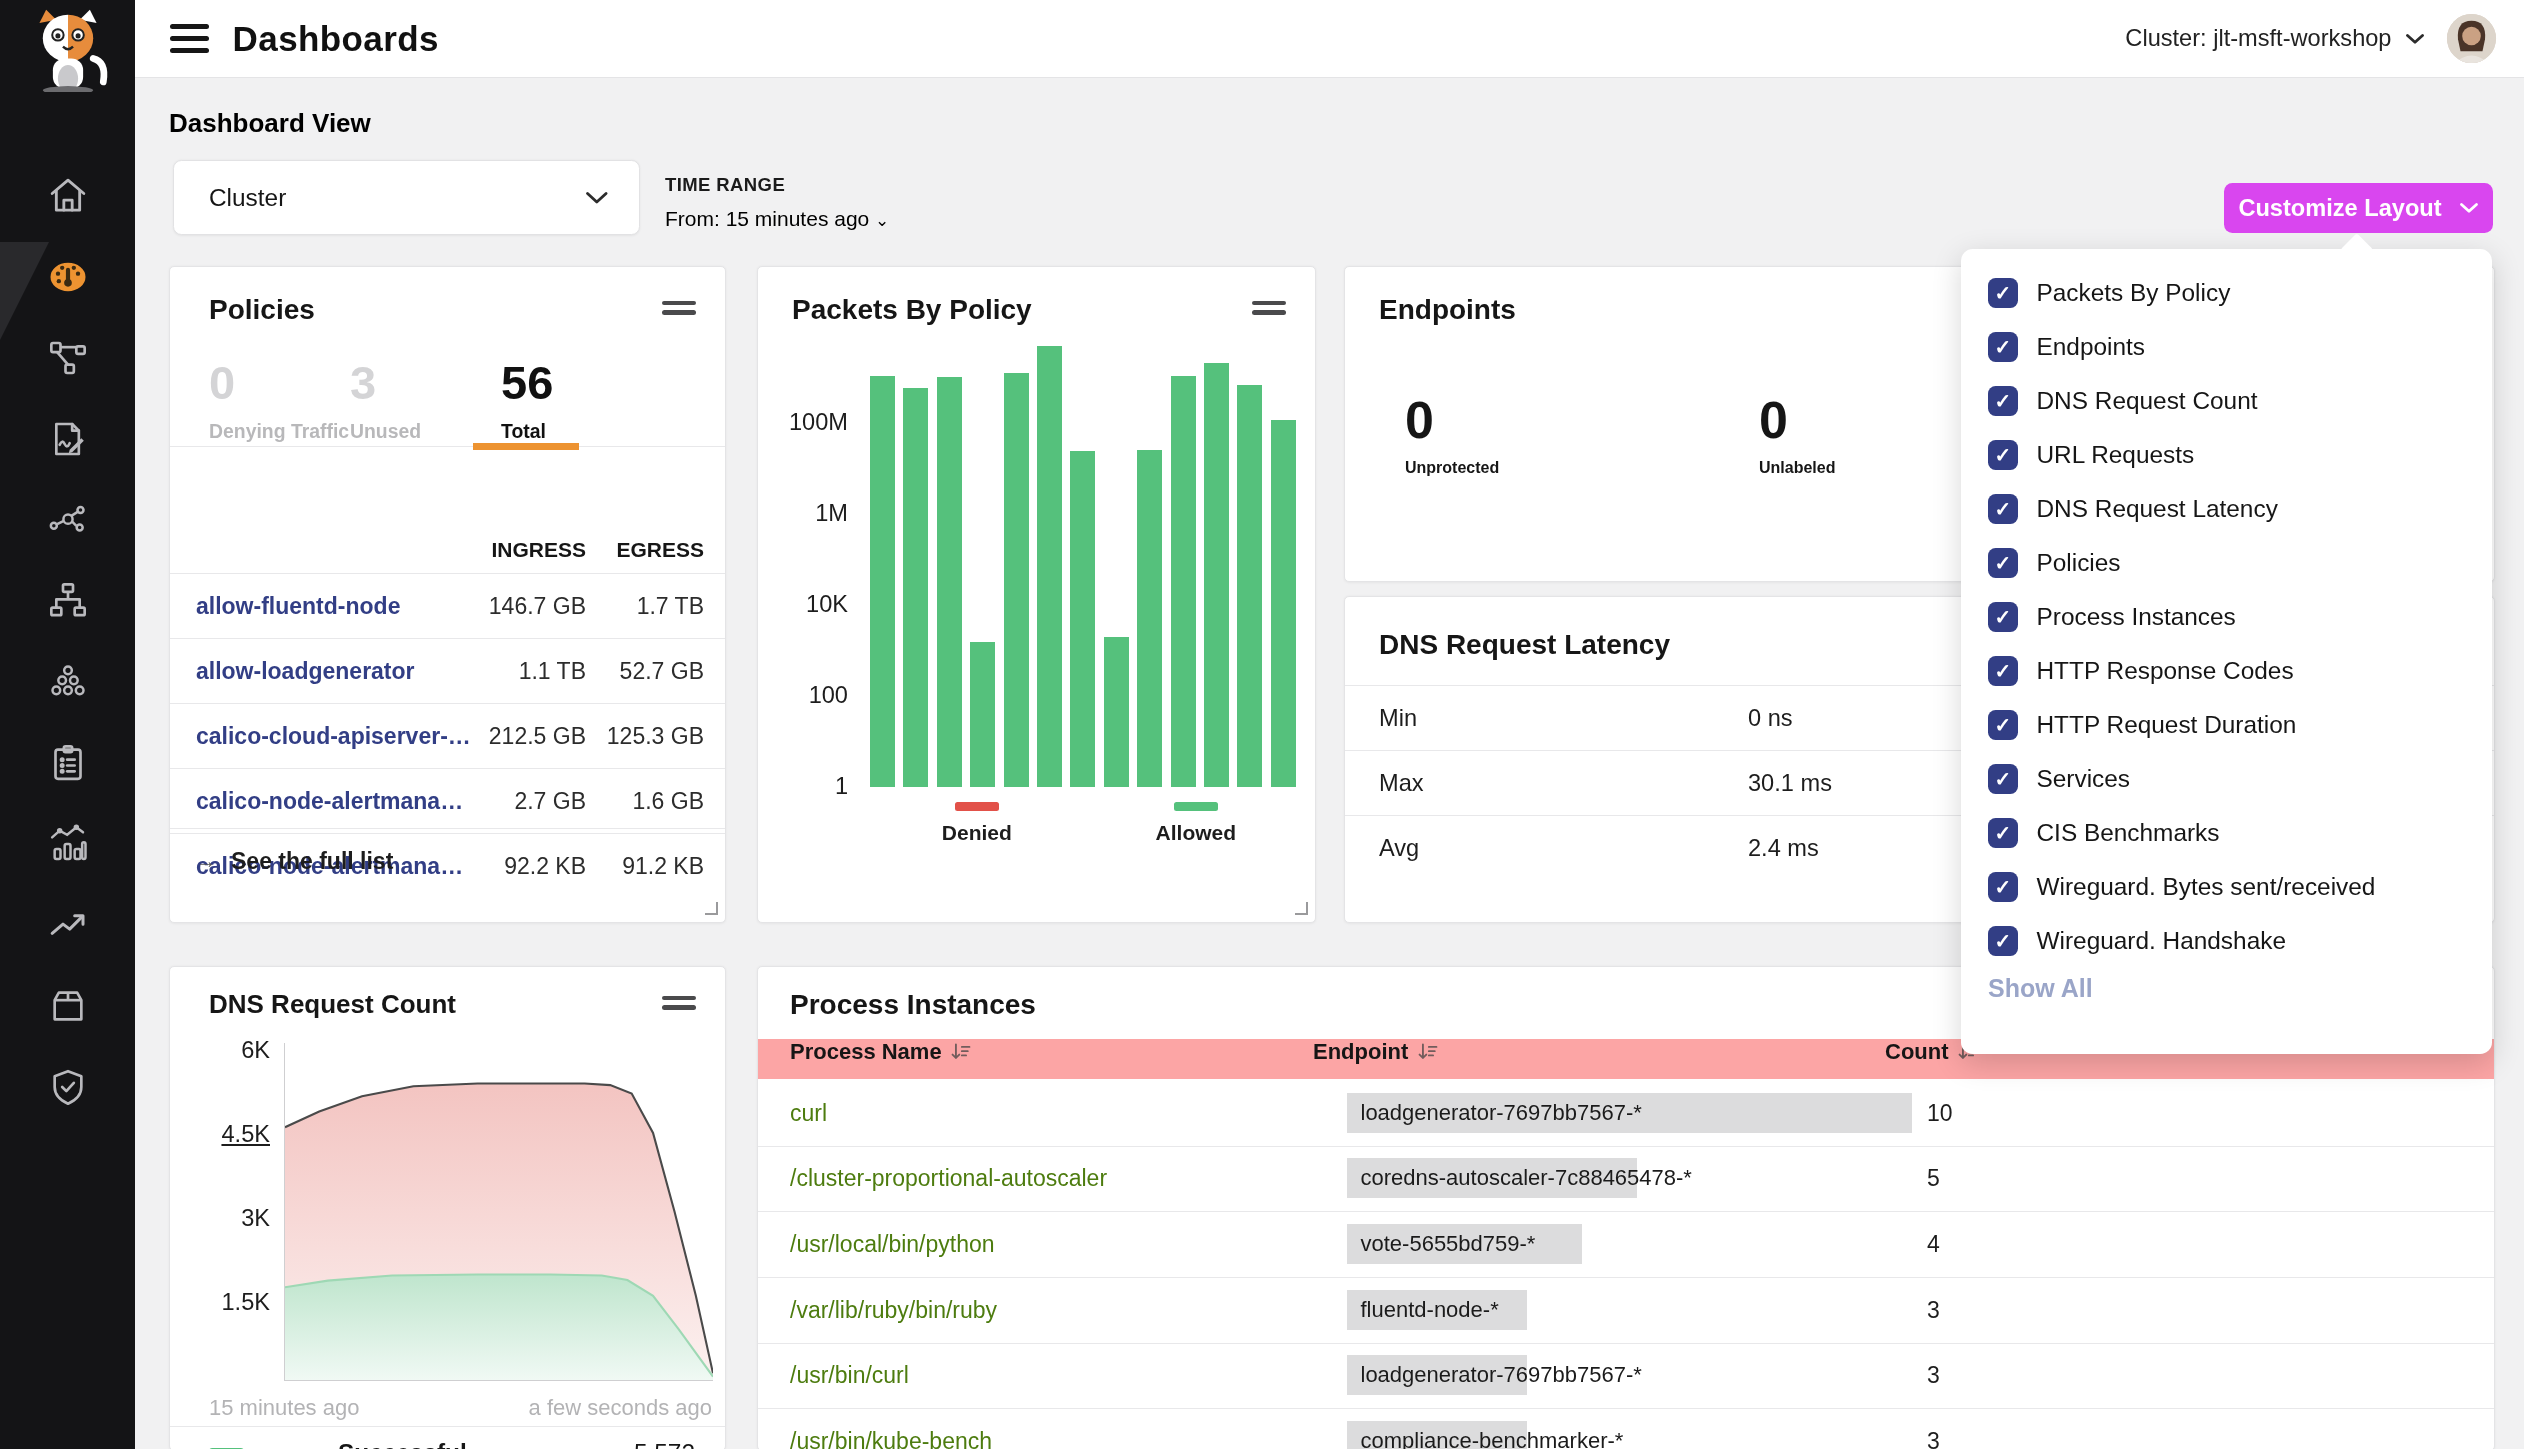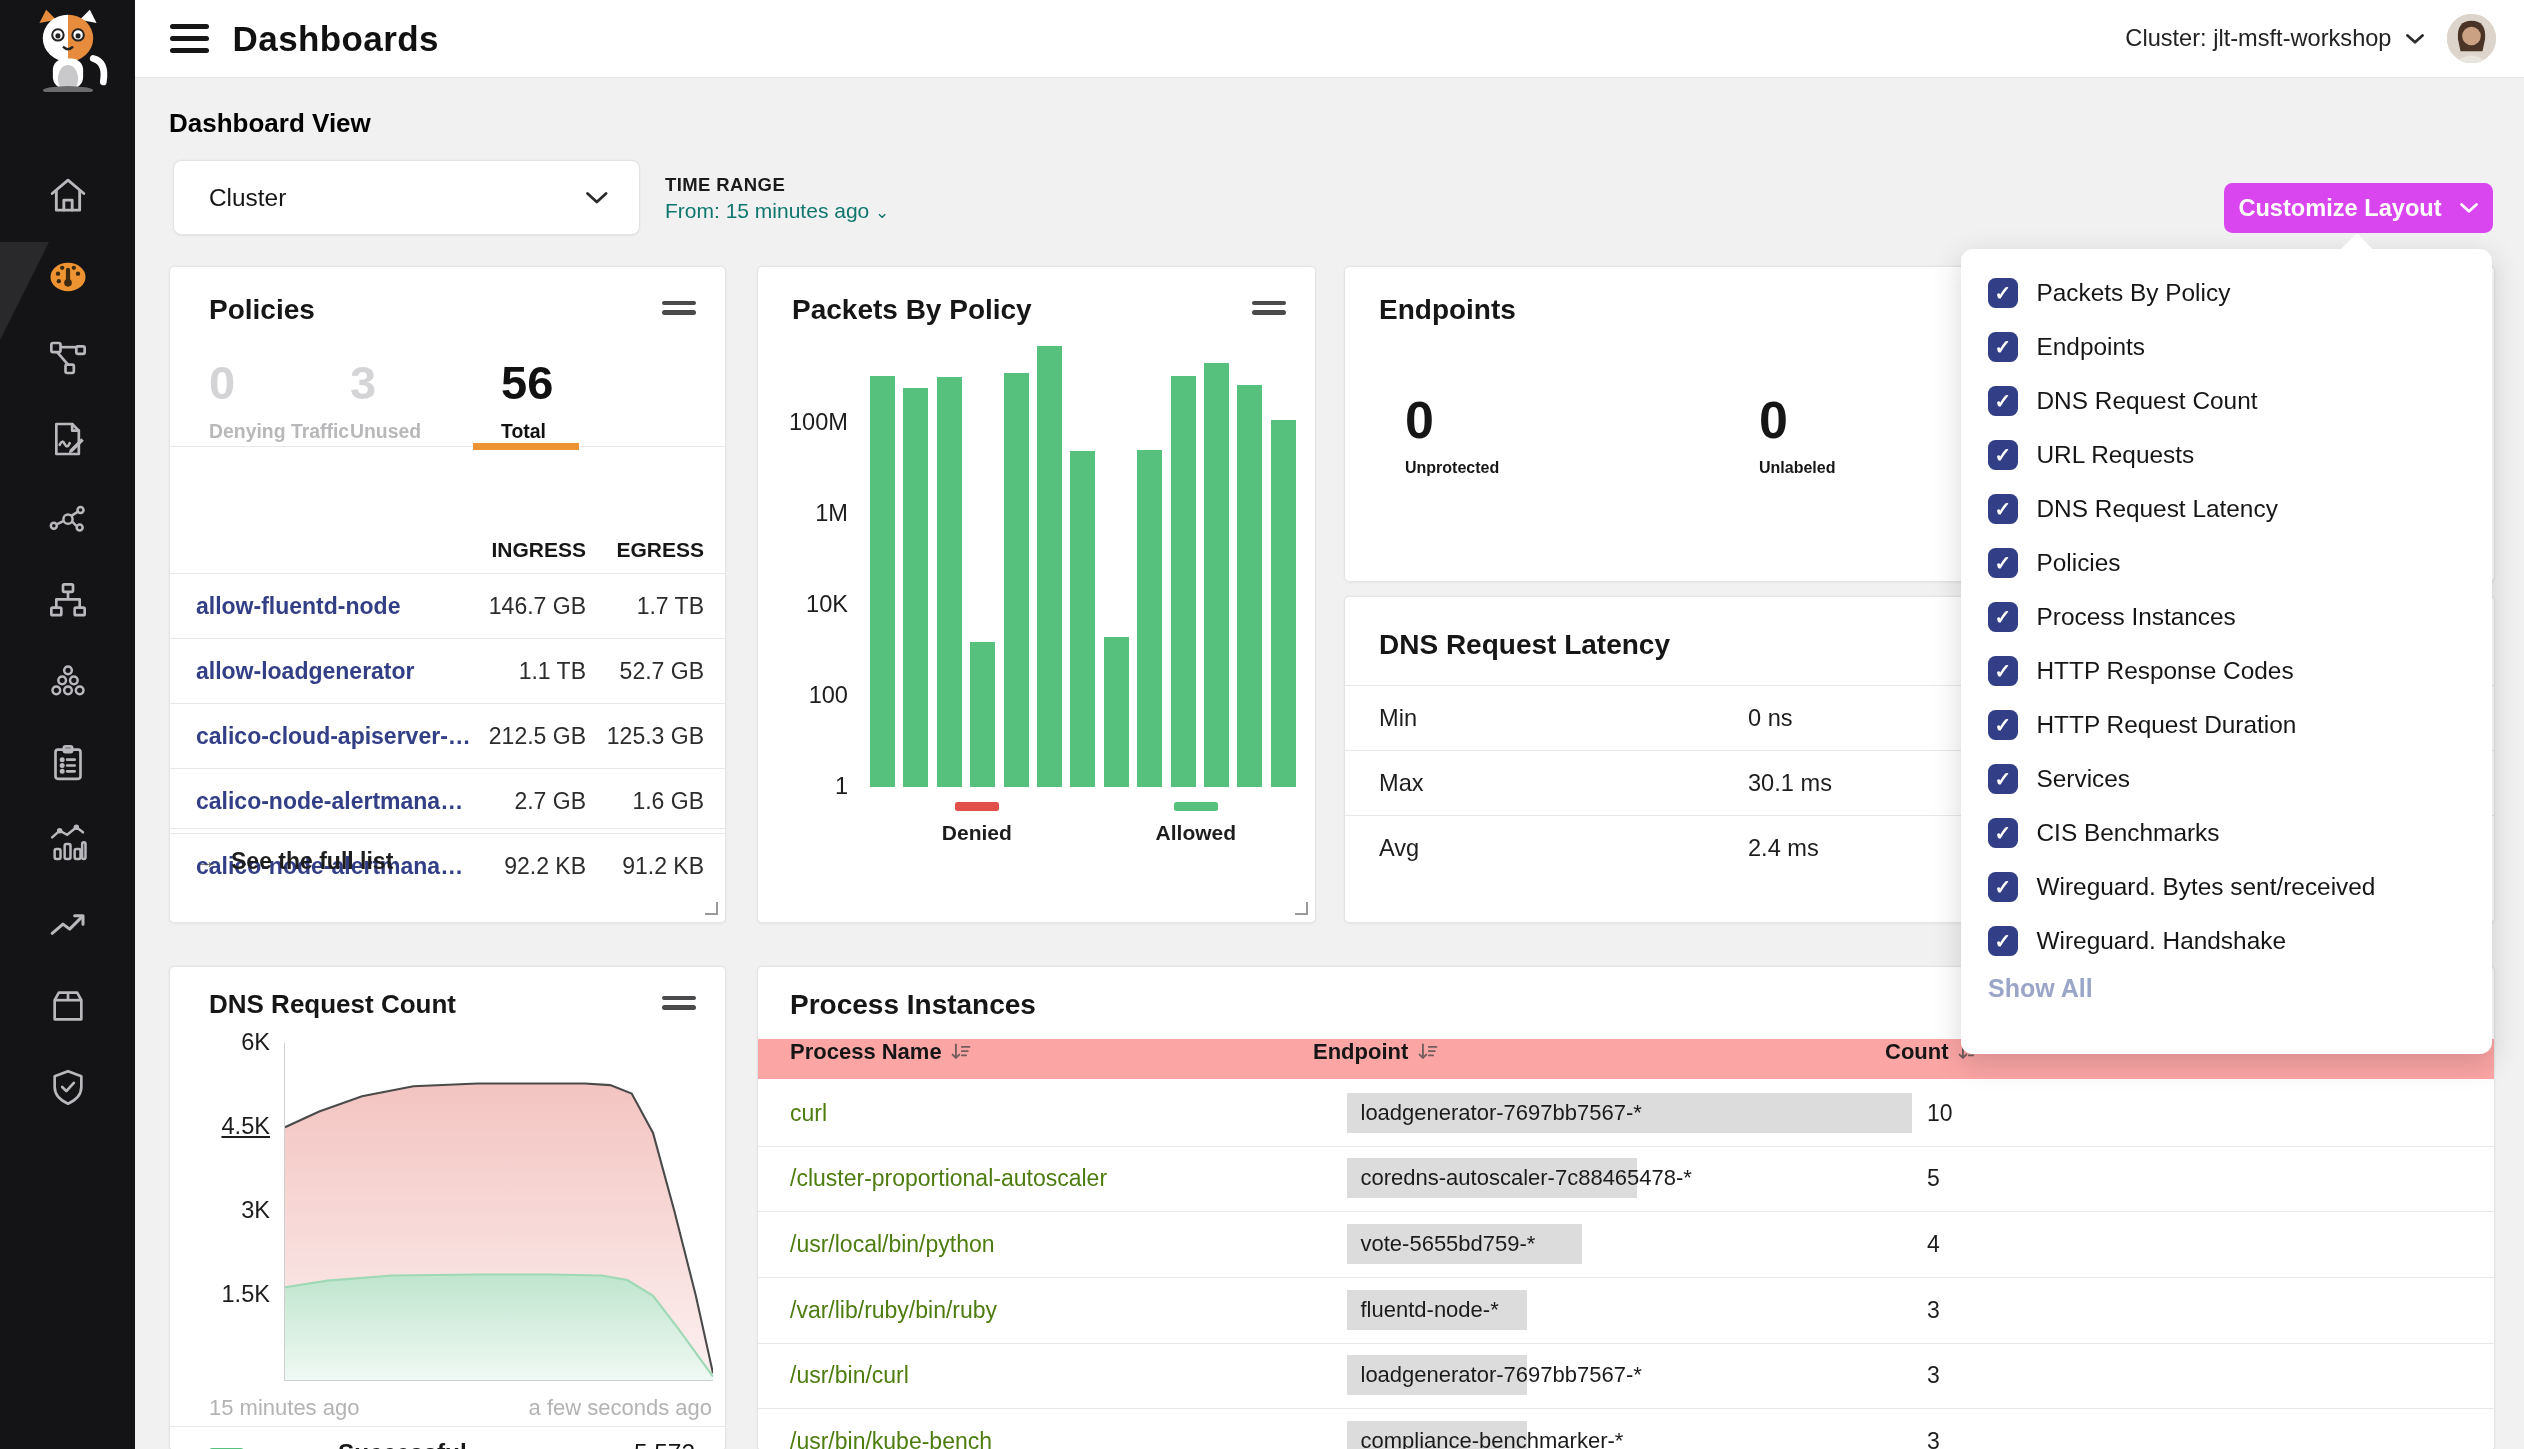--- a/index.html
+++ b/index.html
@@ -19,21 +19,21 @@
   .nav-icons{position:absolute;left:0;top:155px;width:135px;display:flex;flex-direction:column;align-items:center;}
   .nav-item{height:81px;width:135px;display:flex;align-items:center;justify-content:center;color:#b9b9bd;cursor:pointer;}
   .nav-item svg{width:40px;height:40px;}
   
   .section-heading{position:absolute;left:169px;top:108px;font-size:26px;font-weight:600;color:#000000;}
   .view-select{position:absolute;left:173px;top:160px;width:465px;height:73px;background:#fff;border:0.8px solid #e2e2e4;border-radius:8.4px;box-shadow:0 0.8px 2.5px rgba(0,0,0,.06);display:flex;align-items:center;cursor:pointer;}
   .view-select .val{margin-left:35px;font-size:24.4px;color:#161616;}
   .view-select svg{margin-left:auto;margin-right:30px;}
   .time-range{position:absolute;left:665px;top:174px;}
   .tr-label{font-size:18.5px;font-weight:700;color:#1b1b1b;letter-spacing:0.4px;}
-  .tr-value{margin-top:3px;font-size:21px;color:#0f766e;cursor:pointer;}
+  .tr-value{margin-top:11px;font-size:21px;color:#000000;cursor:pointer;}
   .customize-btn{position:absolute;left:2224px;top:183px;width:269px;height:50px;background:#d946ef;border-radius:8.4px;display:flex;align-items:center;justify-content:center;gap:17px;color:#fff;font-size:23.6px;font-weight:600;cursor:pointer;z-index:60;}
   
   .card{position:absolute;background:#fff;border:0.8px solid #e4e4e6;border-radius:5px;box-shadow:0 0.8px 2.5px rgba(0,0,0,.05);}
   .card-title{position:absolute;font-size:28px;font-weight:700;color:#161616;}
   .drag-handle{position:absolute;width:34px;height:13.5px;display:flex;flex-direction:column;justify-content:space-between;cursor:grab;}
   .drag-handle div{height:4.2px;background:#4a4a4c;border-radius:2.5px;}
   .resize-corner{position:absolute;right:6.7px;bottom:6.7px;width:11px;height:11px;border-right:2.5px solid #9a9a9c;border-bottom:2.5px solid #9a9a9c;cursor:nwse-resize;}
   
   #policies-card{left:169px;top:266px;width:555px;height:655px;}
   .pol-stats{position:absolute;left:0;top:91px;width:100%;height:180px;}
@@ -67,21 +67,21 @@
   .ep-stat{position:absolute;top:126px;}
   .ep-stat .num{font-size:52px;font-weight:700;color:#161616;line-height:54px;}
   .ep-stat .lbl{margin-top:11.8px;font-size:16px;font-weight:600;color:#161616;}
   
   #dnslat-card{left:1344px;top:596px;width:1149px;height:325px;}
   .lat-row{position:absolute;left:0;width:100%;height:65px;border-top:0.8px solid #e8e8ea;}
   .lat-row .lbl{position:absolute;left:34px;top:18.5px;font-size:23.6px;color:#1d1d1d;}
   .lat-row .val{position:absolute;left:403px;top:18.5px;font-size:23.6px;color:#1d1d1d;}
   
   #dnscount-card{left:169px;top:966px;width:555px;height:483px;}
-  .dc-ticks{position:absolute;left:34px;top:0;width:66px;height:430px;}
+  .dc-ticks{position:absolute;left:34px;top:8px;width:66px;height:430px;}
   .dc-tick{position:absolute;right:0;font-size:23.6px;color:#1d1d1d;text-align:right;line-height:23.6px;}
   .dc-plot{position:absolute;left:114px;top:76px;width:428px;height:337px;border-left:1.7px solid #cfcfd1;border-bottom:1.7px solid #cfcfd1;}
   .dc-xlabels{position:absolute;left:39px;top:428px;width:503px;display:flex;justify-content:space-between;font-size:22px;color:#b3b3b5;}
   .dc-legend{position:absolute;left:0;top:459px;width:100%;border-top:0.8px solid #e8e8ea;}
   .dc-leg-row{position:absolute;left:39px;top:11.8px;width:486px;display:flex;align-items:center;}
   .dc-leg-swatch{width:35px;height:10px;border-radius:3.4px;background:#55c17c;}
   .dc-leg-label{margin-left:94px;font-size:24.4px;font-weight:600;color:#161616;}
   .dc-leg-value{margin-left:auto;font-size:24.4px;color:#161616;}
   
   #process-card{left:757px;top:966px;width:1736px;height:483px;}

